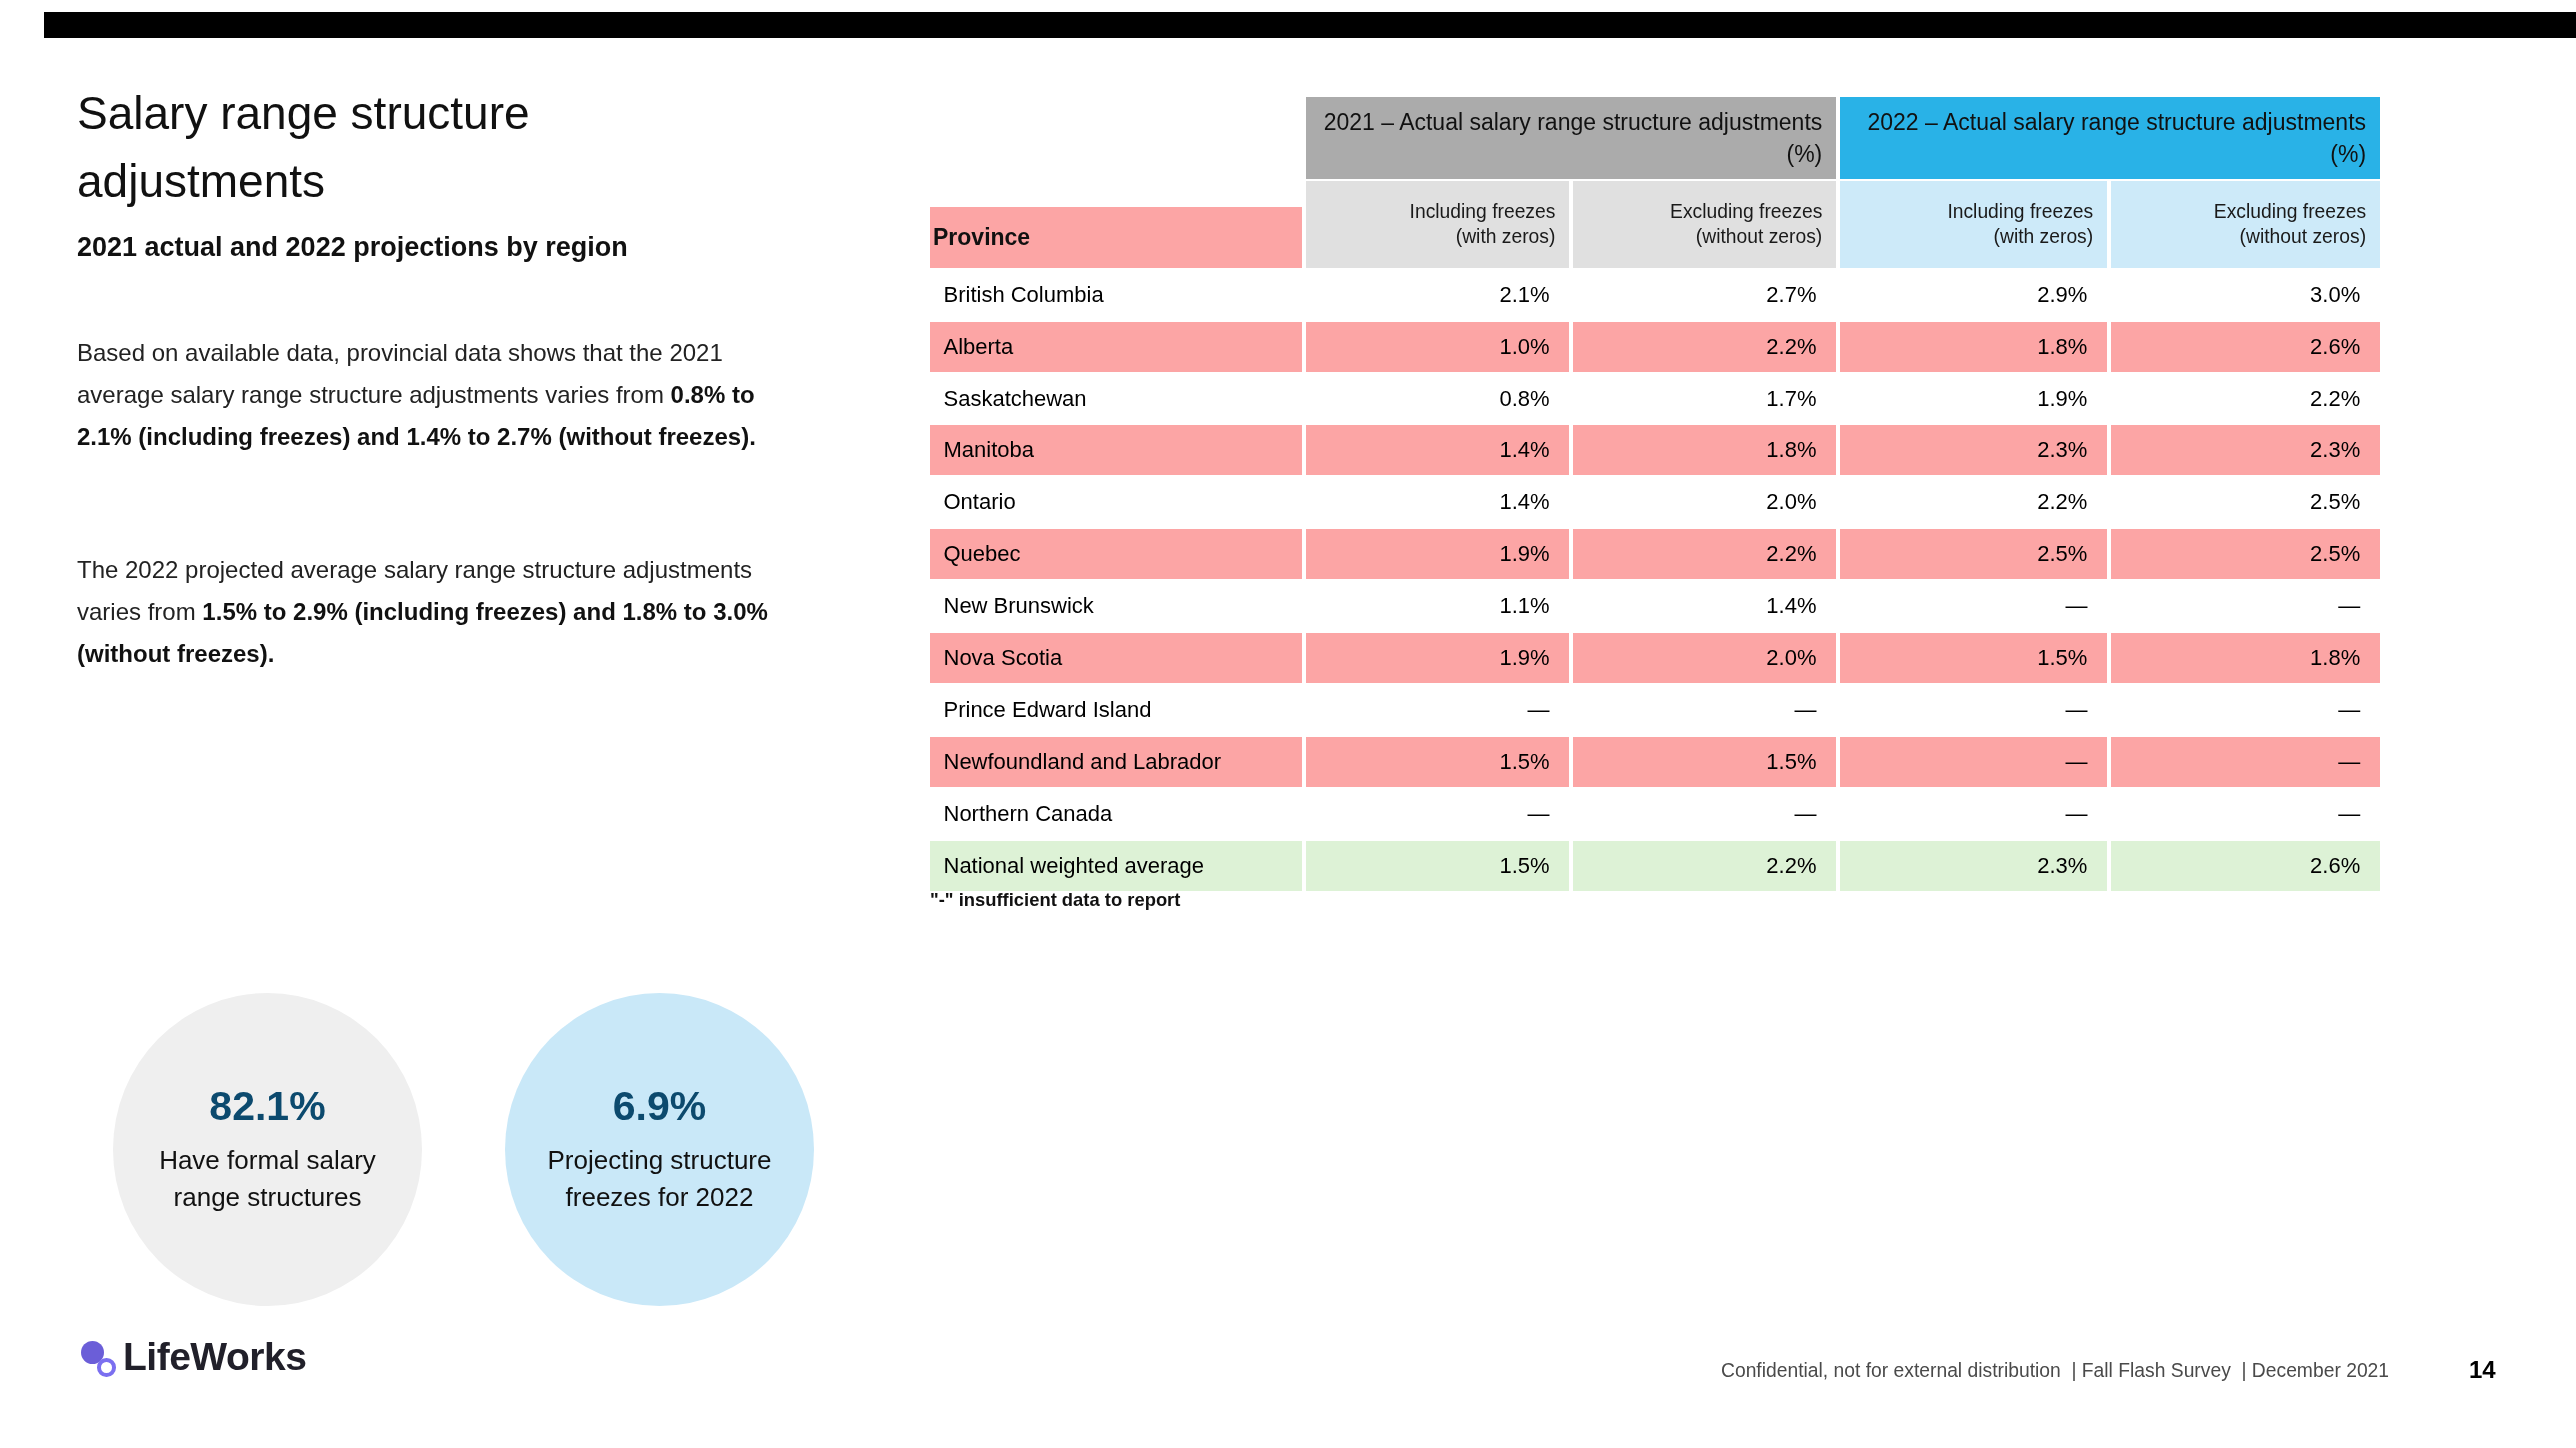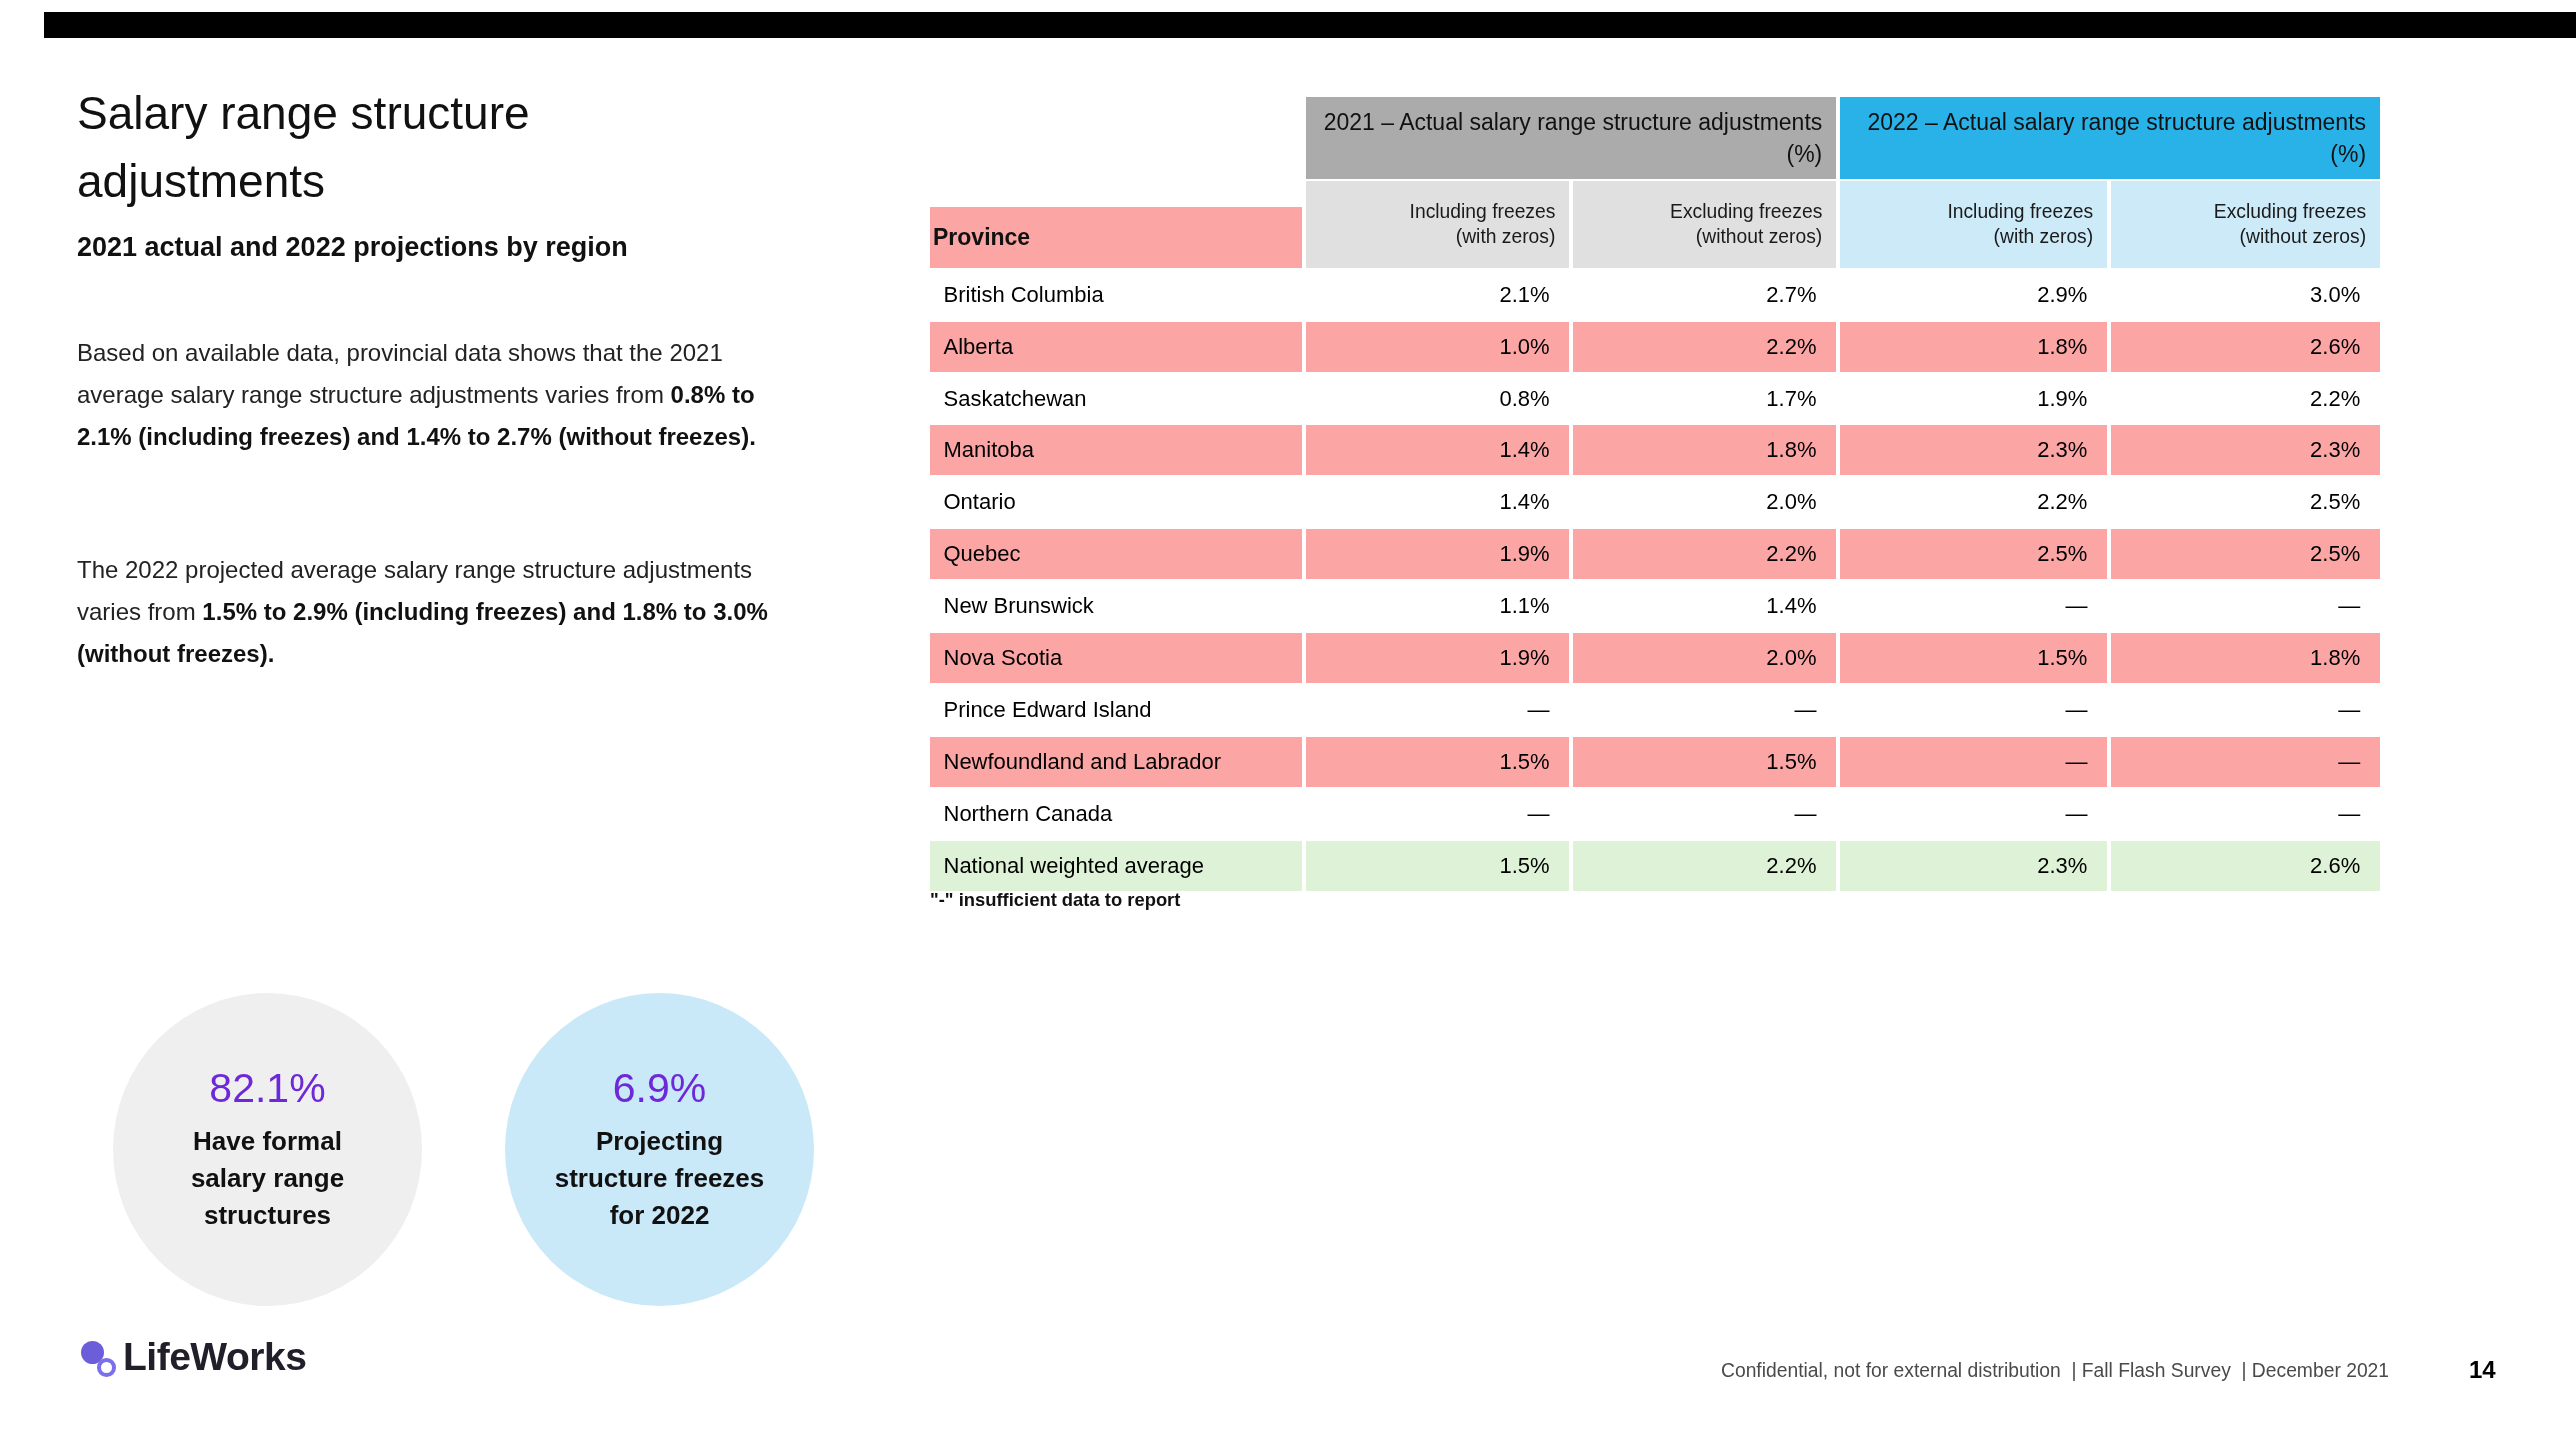--- a/index.html
+++ b/index.html
@@ -40,22 +40,22 @@
   .alt{background:#fca5a5;}
   .total{background:#ddf2d6;font-weight:400;}
   .footnote{position:absolute;left:930px;top:889px;font-size:18.4px;font-weight:700;color:#111;}
 
   
   .circle{
     position:absolute;top:993px;width:309px;height:313px;border-radius:50%;
     display:flex;flex-direction:column;align-items:center;justify-content:center;
     text-align:center;padding-bottom:0;
   }
-  .circle .pct{font-size:41px;font-weight:400;margin-bottom:11.6px;color:#6d28d9;}
-  .circle .lbl{font-size:26px;line-height:37px;width:228px;color:#111;font-weight:bold;}
+  .circle .pct{font-size:41px;font-weight:700;margin-bottom:11.6px;color:#0c4a6e;}
+  .circle .lbl{font-size:26px;line-height:37px;width:228px;color:#111;}
   .circle-gray{left:113px;background:#efefef;}
   .circle-blue{left:505px;background:#c9e8f8;}
 
   
   .logo{position:absolute;left:77px;top:1335px;height:48px;}
   .logo-dot{position:absolute;left:3.9px;top:5.8px;width:23px;height:23px;border-radius:50%;background:#6b5ed8;}
   .logo-ring{position:absolute;left:20px;top:23px;width:10.6px;height:10.6px;border-radius:50%;border:4.8px solid #7b6ff0;background:transparent;}
   .logo-text{position:absolute;left:46px;top:0px;font-size:39px;font-weight:700;letter-spacing:-0.5px;color:#21202a;}
 
   

